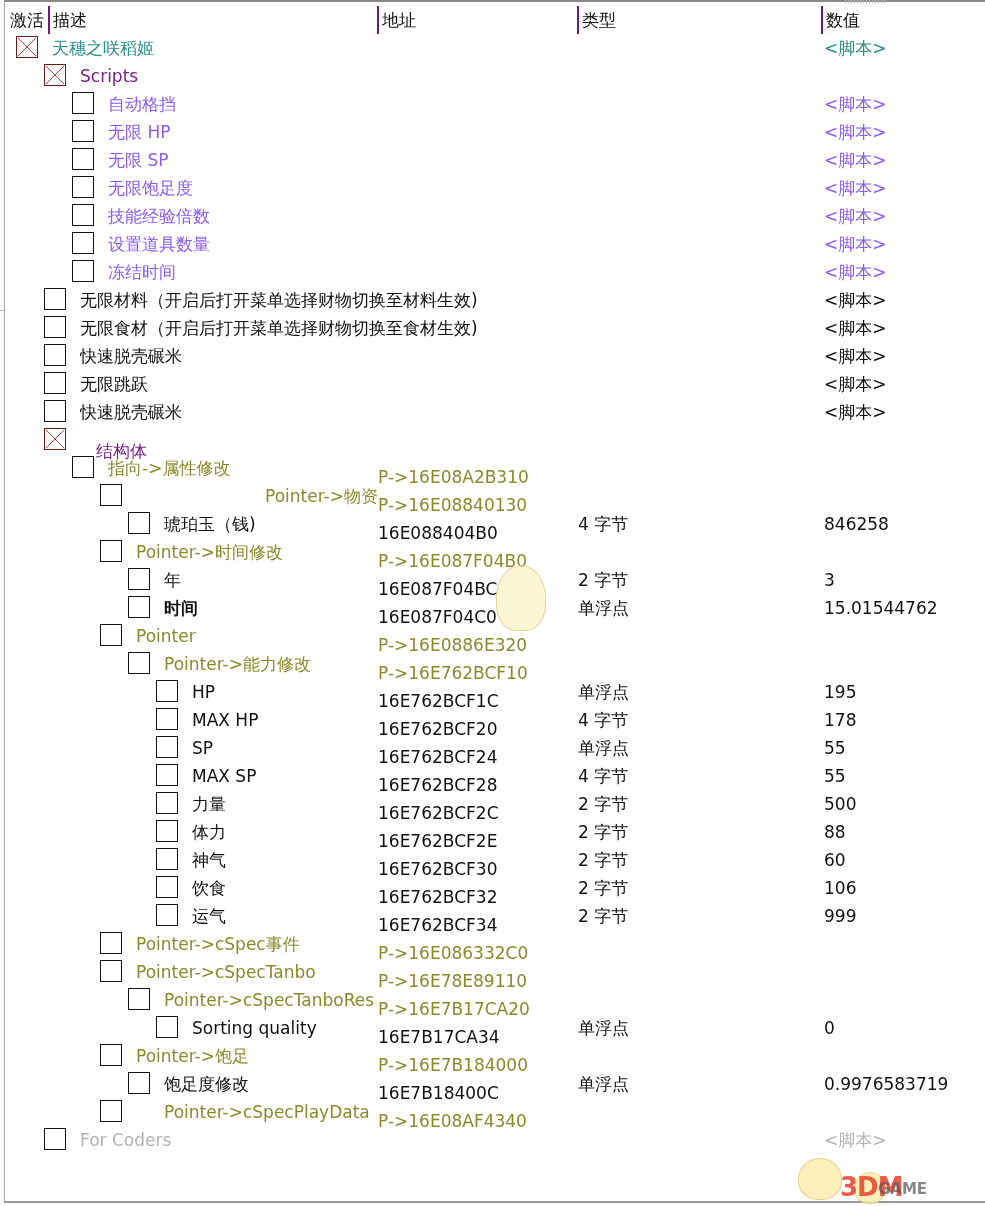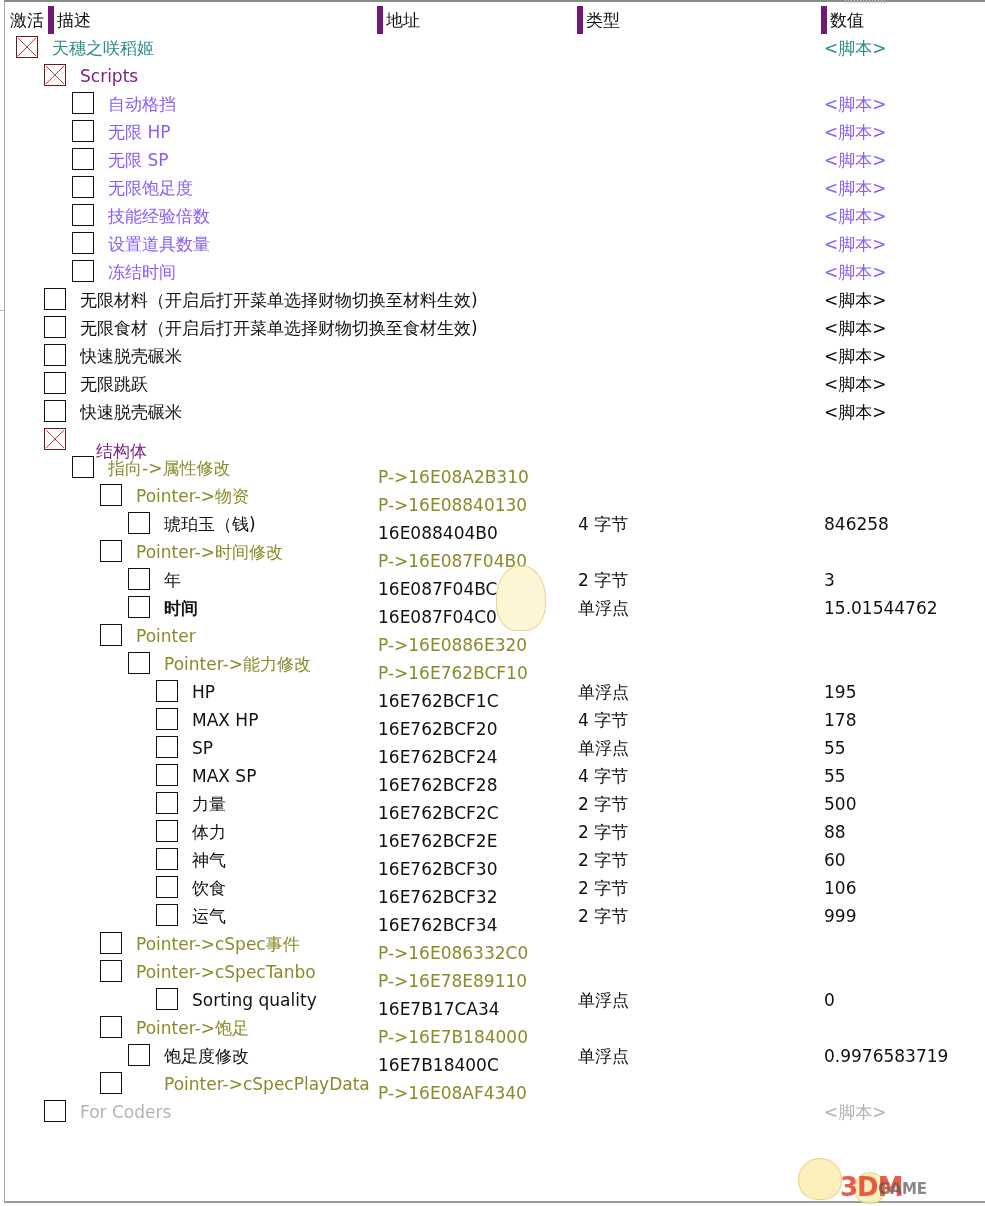--- a/index.html
+++ b/index.html
@@ -16,21 +16,21 @@
   .grip {
     position: absolute; left: 845px; top: 0; width: 40px; height: 3px;
     background: repeating-linear-gradient(90deg, #bbb 0 1px, transparent 1px 3px);
   }
   .sidemark { position: absolute; left: 0; top: 310px; width: 4px; height: 1px; background: #bbb; }
   .header { position: absolute; top: 6px; left: 0; height: 28px; width: 985px; }
   .hcol {
     position: absolute; top: 0; height: 28px; line-height: 28px;
     color: #111; font-size: 17px; white-space: nowrap;
   }
-  .hcol.sep { border-left: 6px solid #701a75; padding-left: 3px; }
+  .hcol.sep { border-left: 2px solid #701a75; padding-left: 3px; }
   .rows { position: absolute; top: 34px; left: 0; width: 985px; }
   .row { position: relative; height: 28px; width: 985px; }
   .cb {
     position: absolute; top: 2px; width: 22px; height: 22px;
     border: 1.5px solid #111; box-sizing: border-box; background: #fff;
   }
   .cb.x { border-color: #6b1a1a; }
   .cb.x svg { position: absolute; left: 0; top: 0; width: 100%; height: 100%; }
   .desc, .addr, .type, .val {
     position: absolute; top: 0; height: 28px; line-height: 28px;
@@ -204,21 +204,21 @@
     </div>
     <div class="row">
       <div class="cb" style="left: 72px;"></div>
       <div class="desc c-olive" style="left: 108px; width: 270px;">指向-&gt;属性修改</div>
       <div class="addr c-olive">P-&gt;16E08A2B310</div>
       <div class="type c-black"></div>
       <div class="val c-black"></div>
     </div>
     <div class="row">
       <div class="cb" style="left: 100px;"></div>
-      <div class="desc c-olive" style="left: 136px; width: 242px;">Pointer-&gt;物资</div>
+      <div class="desc c-olive" style="left: 136px; width: 242px; text-align: right;">Pointer-&gt;物资</div>
       <div class="addr c-olive">P-&gt;16E08840130</div>
       <div class="type c-black"></div>
       <div class="val c-black"></div>
     </div>
     <div class="row">
       <div class="cb" style="left: 128px;"></div>
       <div class="desc c-black" style="left: 164px; width: 214px;">琥珀玉（钱)</div>
       <div class="addr c-black">16E088404B0</div>
       <div class="type c-black">4 字节</div>
       <div class="val c-black">846258</div>
@@ -325,20 +325,27 @@
       <div class="cb" style="left: 100px;"></div>
       <div class="desc c-olive" style="left: 136px; width: 242px;">Pointer-&gt;cSpec事件</div>
       <div class="addr c-olive">P-&gt;16E086332C0</div>
       <div class="type c-black"></div>
       <div class="val c-black"></div>
     </div>
     <div class="row">
       <div class="cb" style="left: 100px;"></div>
       <div class="desc c-olive" style="left: 136px; width: 242px;">Pointer-&gt;cSpecTanbo</div>
       <div class="addr c-olive">P-&gt;16E78E89110</div>
+      <div class="type c-black"></div>
+      <div class="val c-black"></div>
+    </div>
+    <div class="row">
+      <div class="cb" style="left: 128px;"></div>
+      <div class="desc c-olive" style="left: 164px; width: 214px;">Pointer-&gt;cSpecTanboRes</div>
+      <div class="addr c-olive">P-&gt;16E7B17CA20</div>
       <div class="type c-black"></div>
       <div class="val c-black"></div>
     </div>
     <div class="row">
       <div class="cb" style="left: 156px;"></div>
       <div class="desc c-black" style="left: 192px; width: 186px;">Sorting quality</div>
       <div class="addr c-black">16E7B17CA34</div>
       <div class="type c-black">单浮点</div>
       <div class="val c-black">0</div>
     </div>

